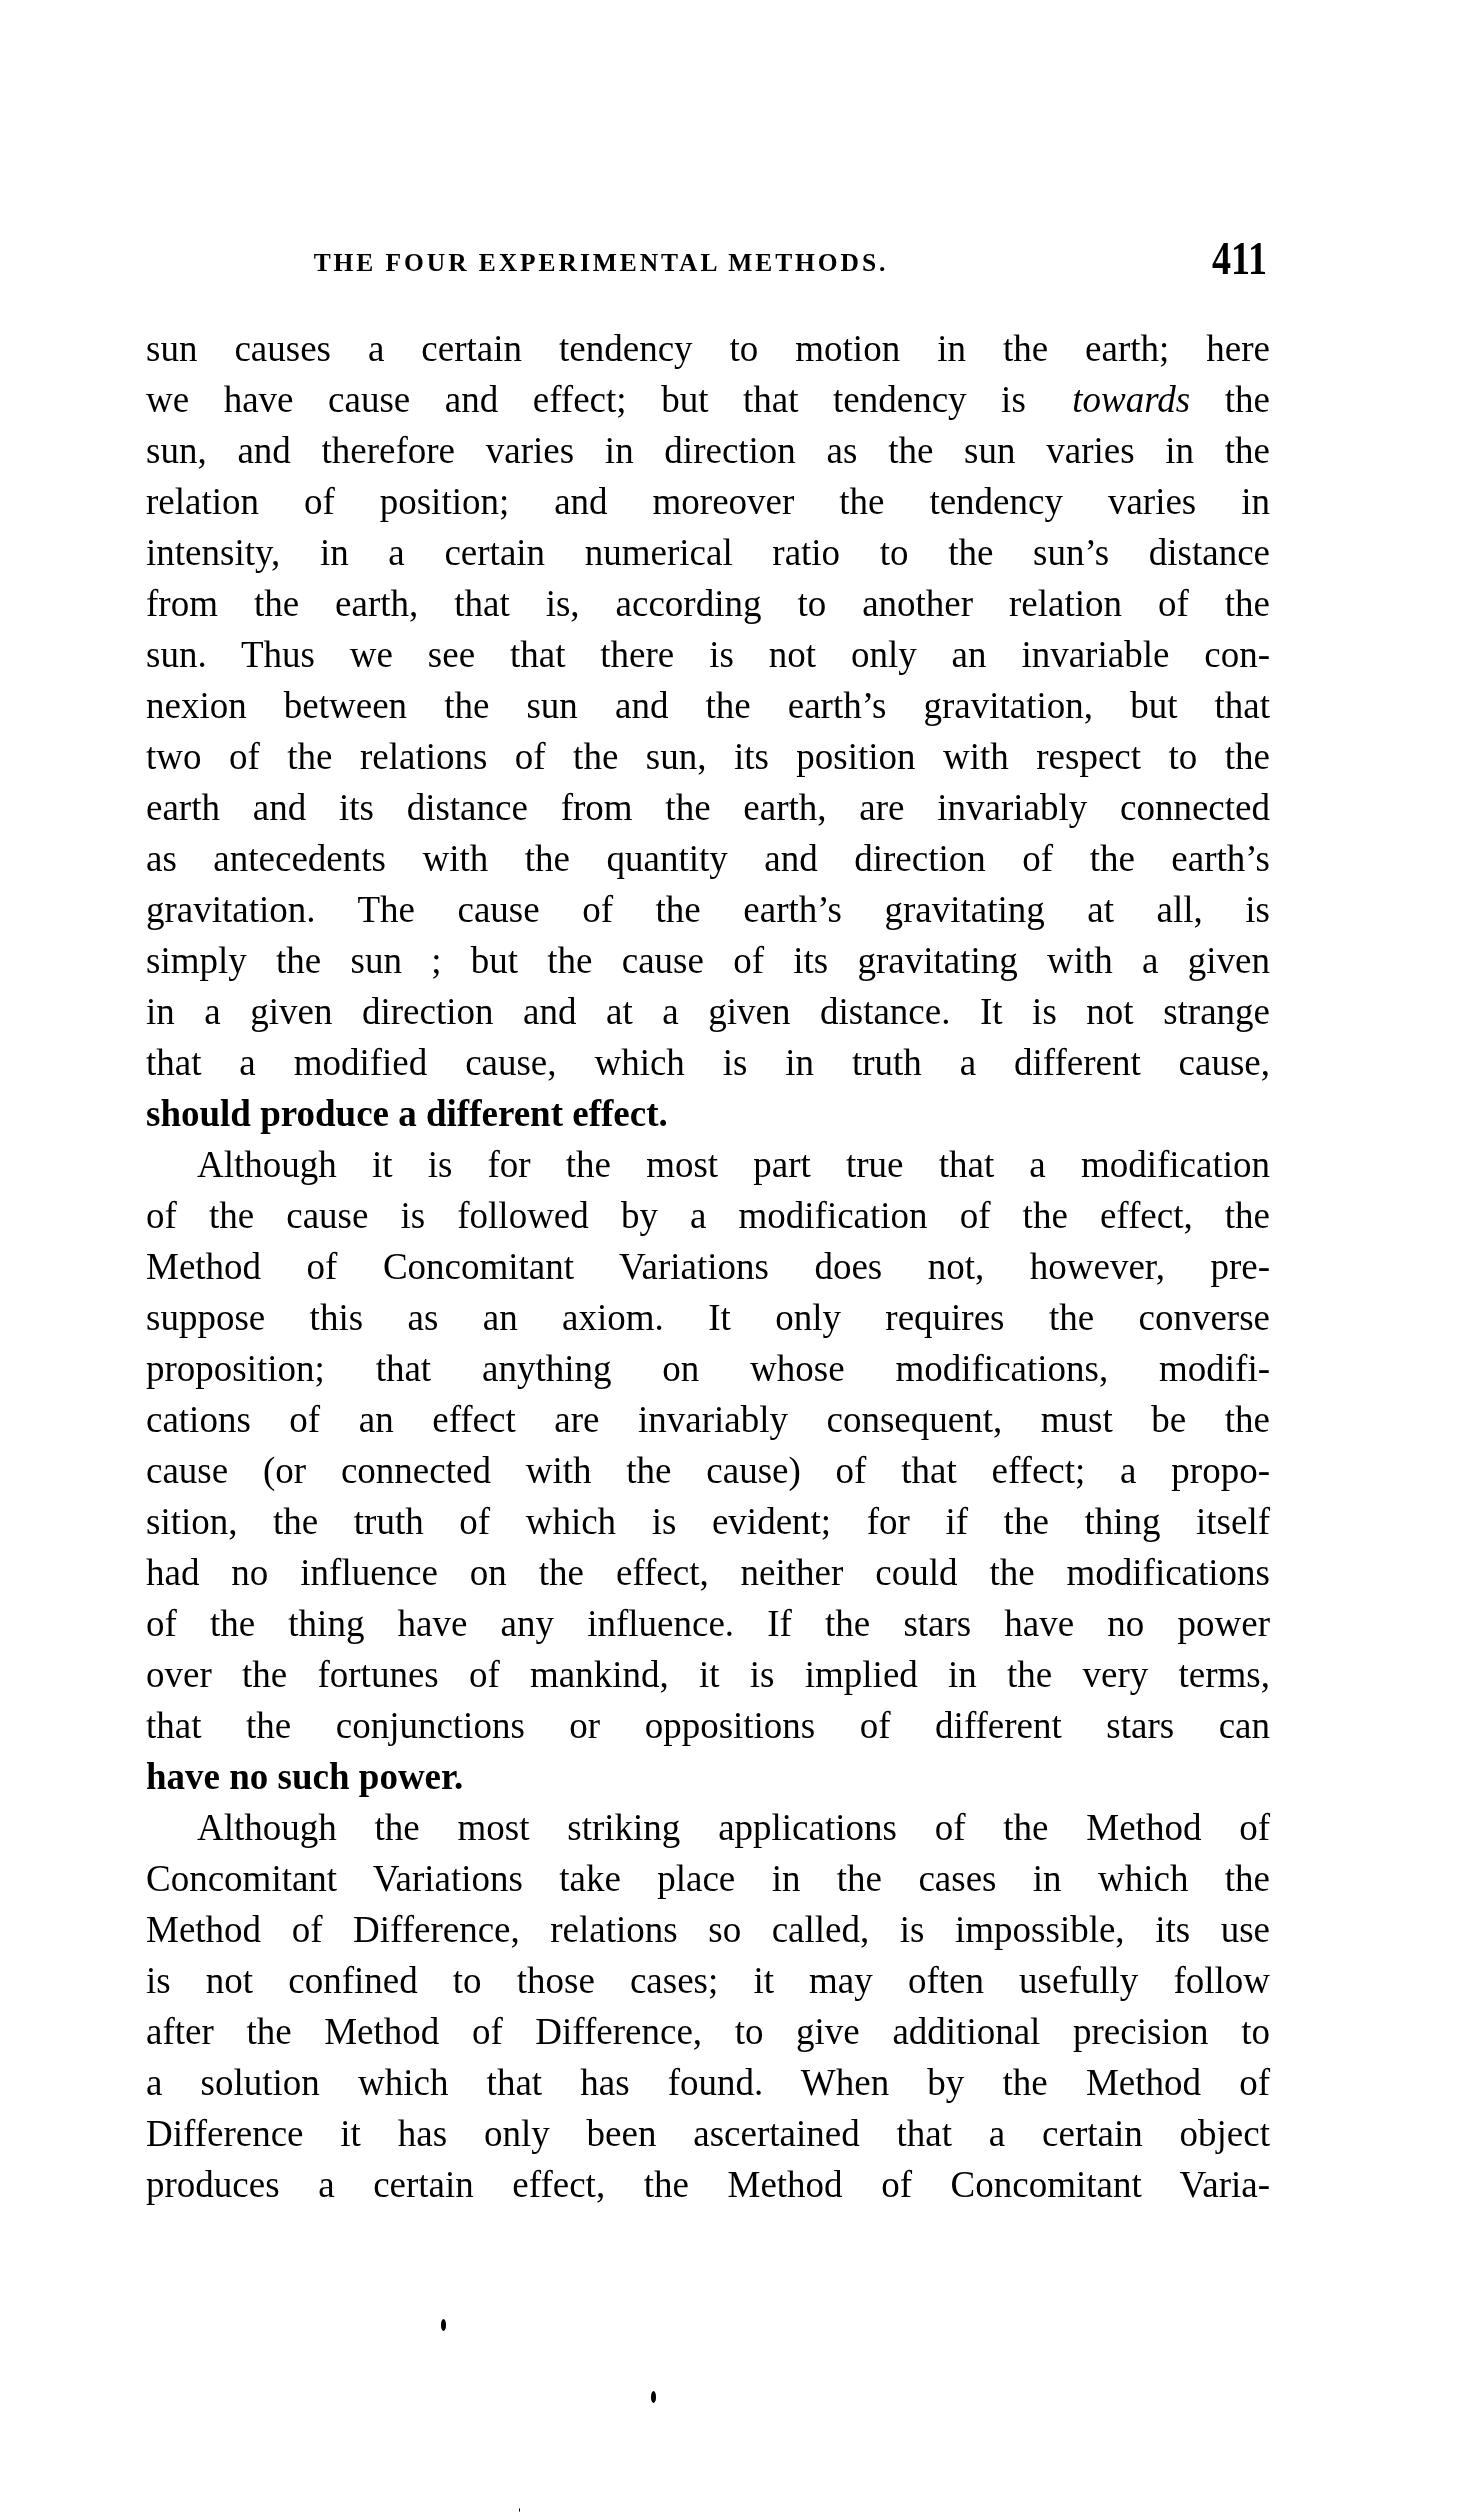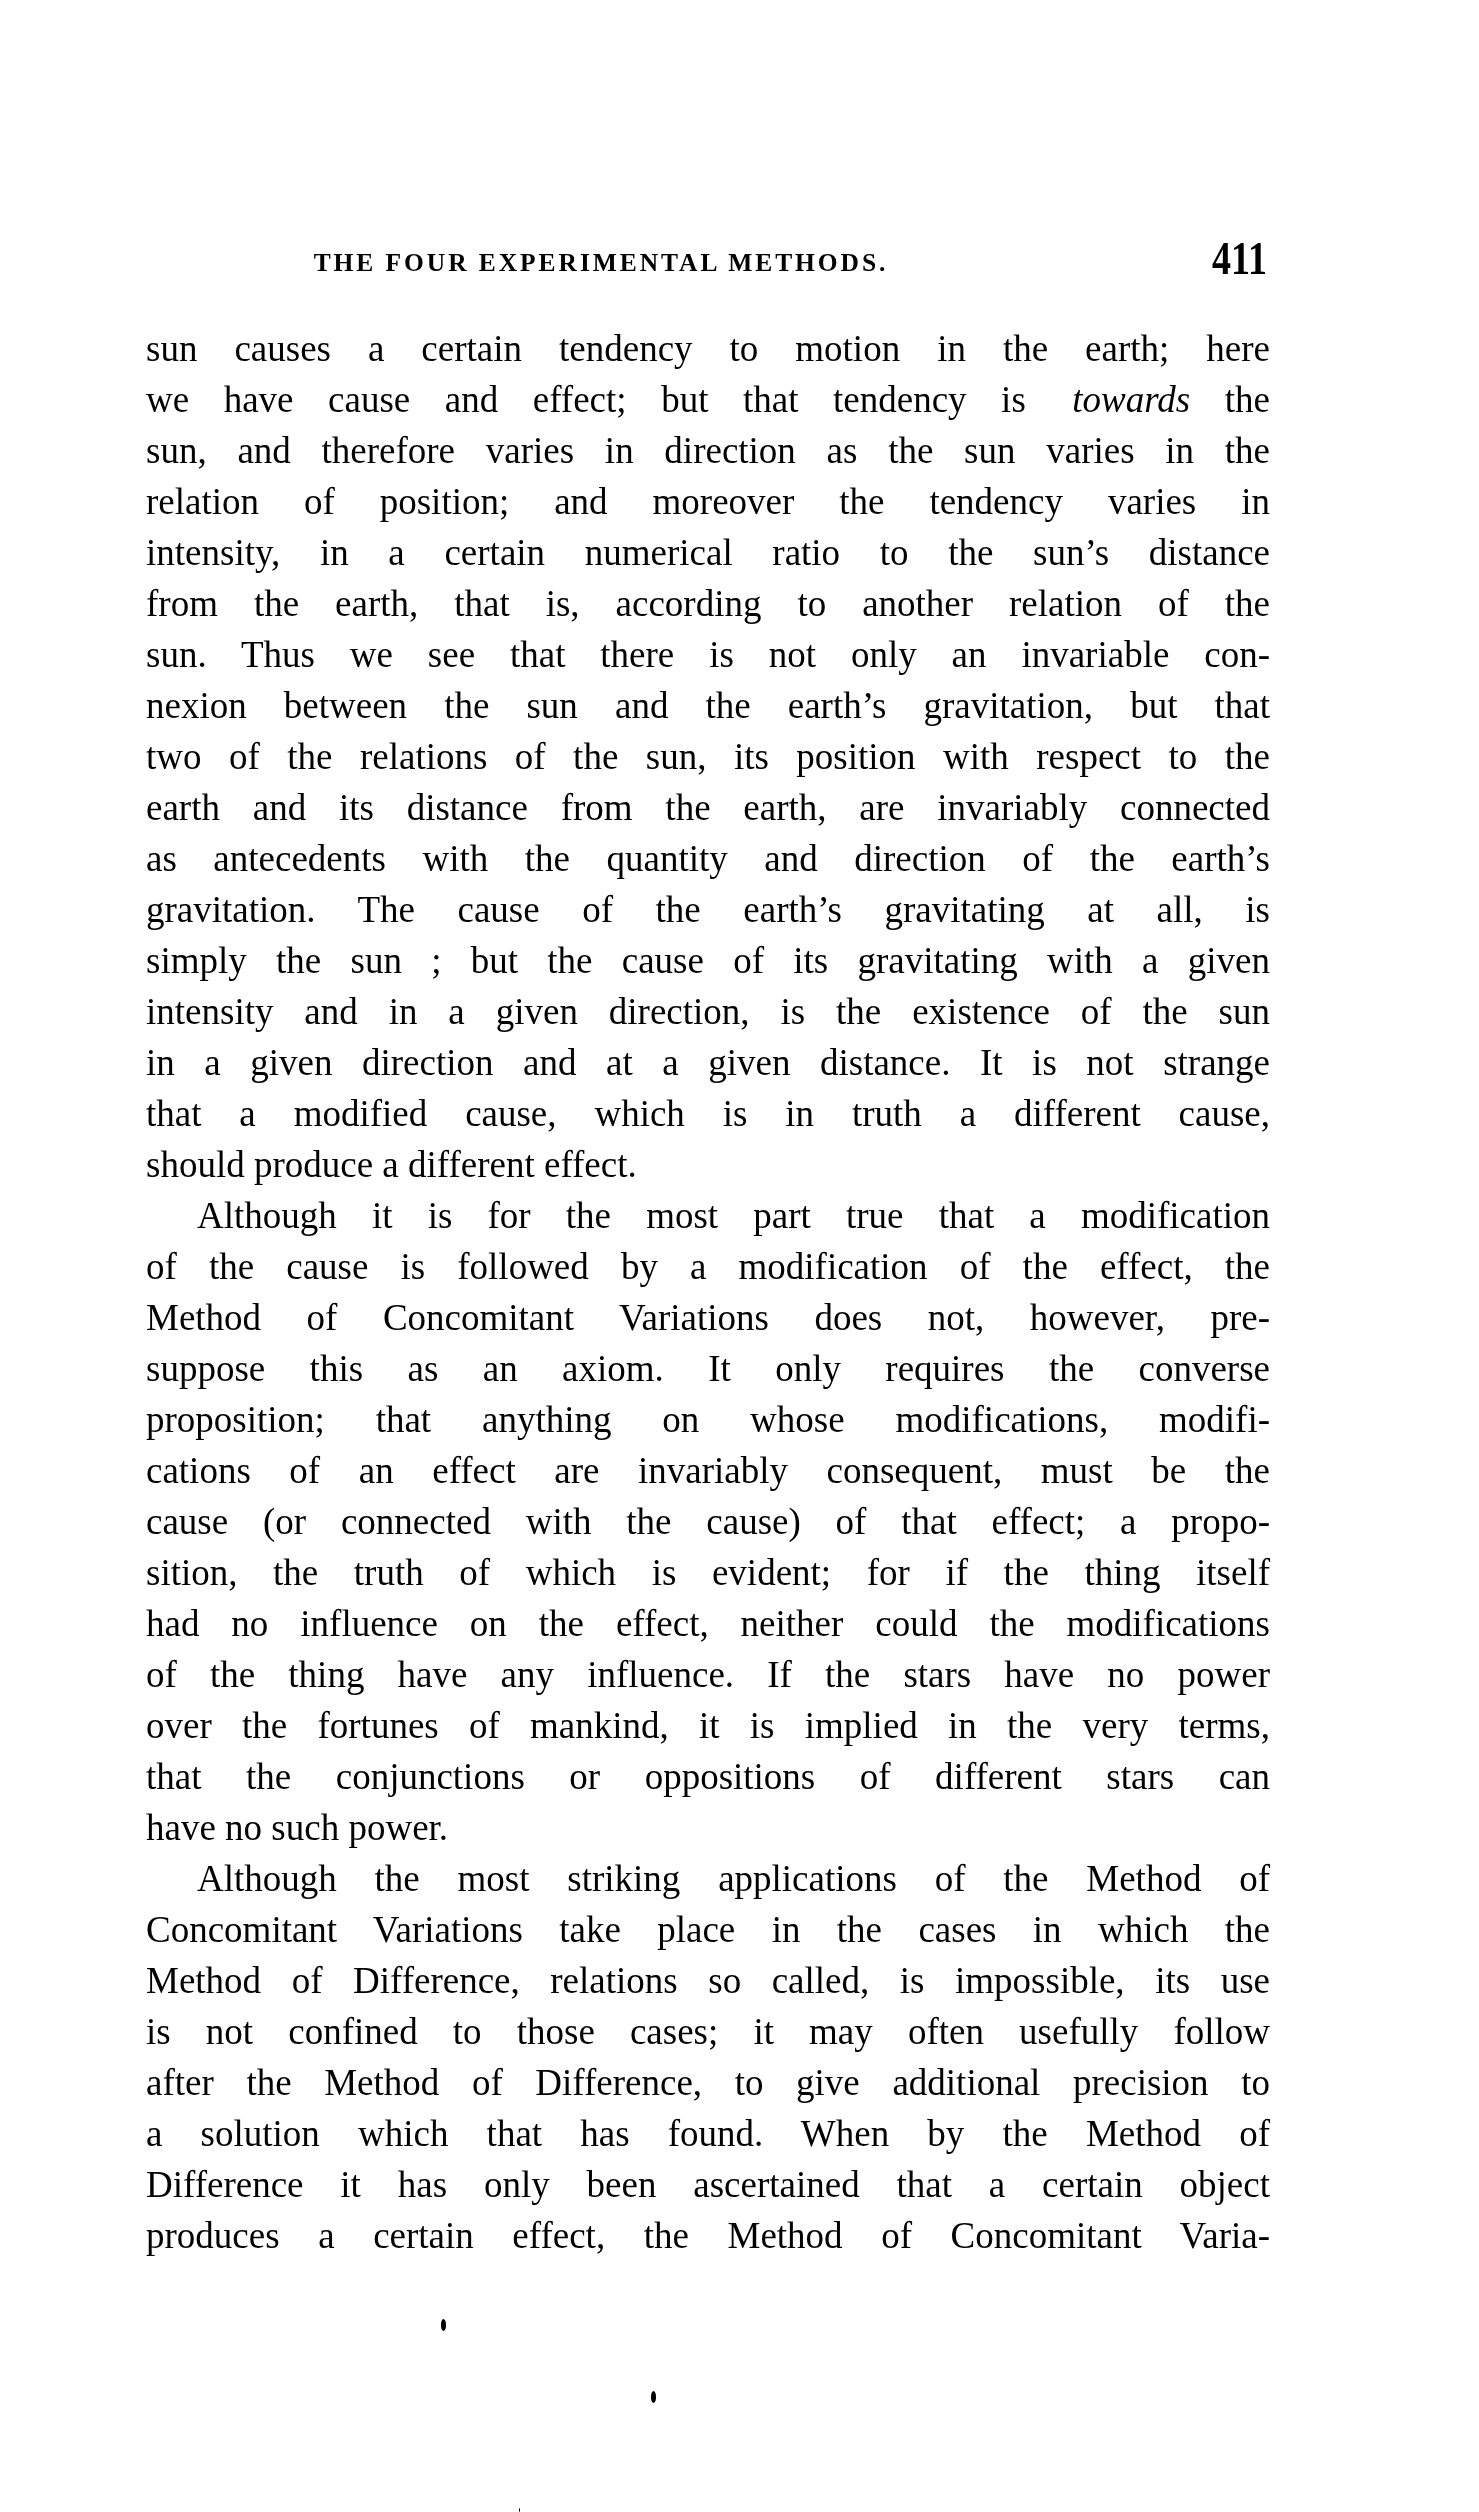--- a/index.html
+++ b/index.html
@@ -64,20 +64,21 @@
       line-height: 51px;
       font-family: "Liberation Serif", serif;
       font-size: 37px;
       text-align: justify;
       text-align-last: justify;
       white-space: nowrap;
       overflow: visible;
     }
     .line.last {
       text-align-last: left;
+      font-weight: bold;
     }
     .line.indent {
       padding-left: 51px;
     }
     .line em {
       font-style: italic;
       margin-left: 12px;
     }
     .mark {
       position: absolute;
@@ -107,21 +108,20 @@
         <span class="line">relation of position; and moreover the tendency varies in</span>
         <span class="line">intensity, in a certain numerical ratio to the sun’s distance</span>
         <span class="line">from the earth, that is, according to another relation of the</span>
         <span class="line">sun.  Thus we see that there is not only an invariable con-</span>
         <span class="line">nexion between the sun and the earth’s gravitation, but that</span>
         <span class="line">two of the relations of the sun, its position with respect to the</span>
         <span class="line">earth and its distance from the earth, are invariably connected</span>
         <span class="line">as antecedents with the quantity and direction of the earth’s</span>
         <span class="line">gravitation.  The cause of the earth’s gravitating at all, is</span>
         <span class="line">simply the sun ; but the cause of its gravitating with a given</span>
-        <span class="line">intensity and in a given direction, is the existence of the sun</span>
         <span class="line">in a given direction and at a given distance.  It is not strange</span>
         <span class="line">that a modified cause, which is in truth a different cause,</span>
         <span class="line last">should produce a different effect.</span>
       </div>
       <div>
         <span class="line indent">Although it is for the most part true that a modification</span>
         <span class="line">of the cause is followed by a modification of the effect, the</span>
         <span class="line">Method of Concomitant Variations does not, however, pre-</span>
         <span class="line">suppose this as an axiom.  It only requires the converse</span>
         <span class="line">proposition; that anything on whose modifications, modifi-</span>

